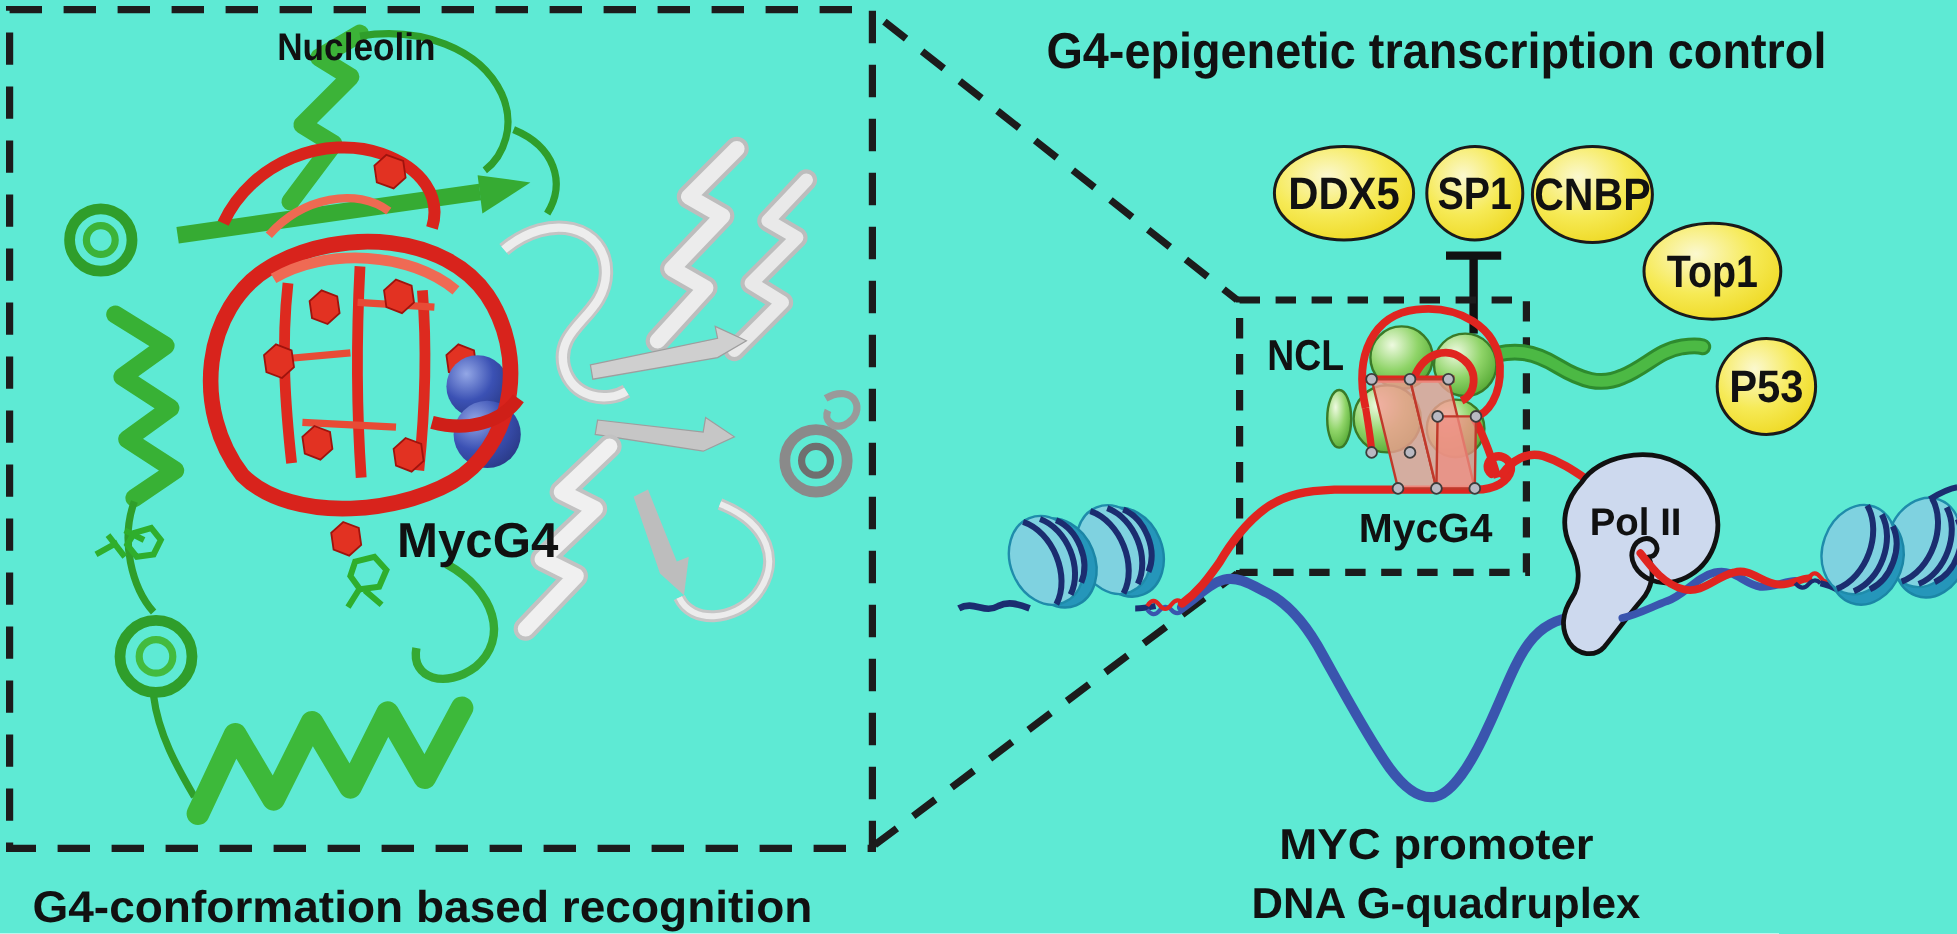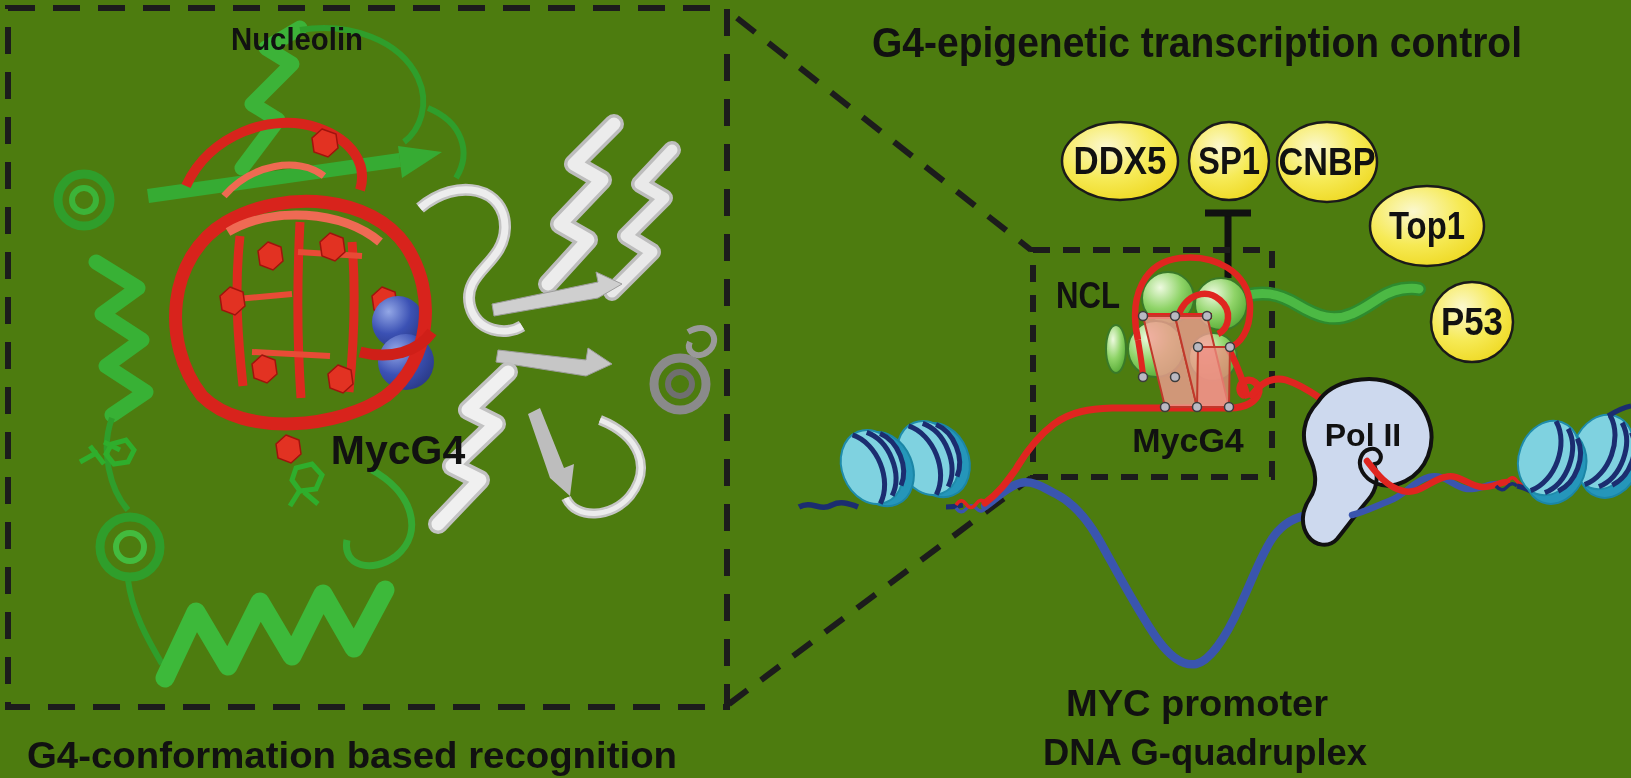--- a/index.html
+++ b/index.html
@@ -1,16 +1,16 @@
 <!DOCTYPE html>
 <html><head>
 <meta charset="utf-8">
 <style>
   html,body{margin:0;padding:0;background:#ffffff;}
-  .stage{position:relative;width:1631px;height:778px;background:#4d7c0f;overflow:hidden;}
+  .stage{position:relative;width:1631px;height:778px;background:#5eead4;overflow:hidden;}
   svg{display:block;}
   text{font-family:"Liberation Sans", sans-serif;font-weight:700;fill:#111111;}
 </style>
 </head>
 <body>
 
 <div class="stage">
 <svg width="1631" height="778" viewBox="0 0 1631 778" xmlns="http://www.w3.org/2000/svg">
   <defs>
     <radialGradient id="gY" cx="38%" cy="32%" r="75%">

